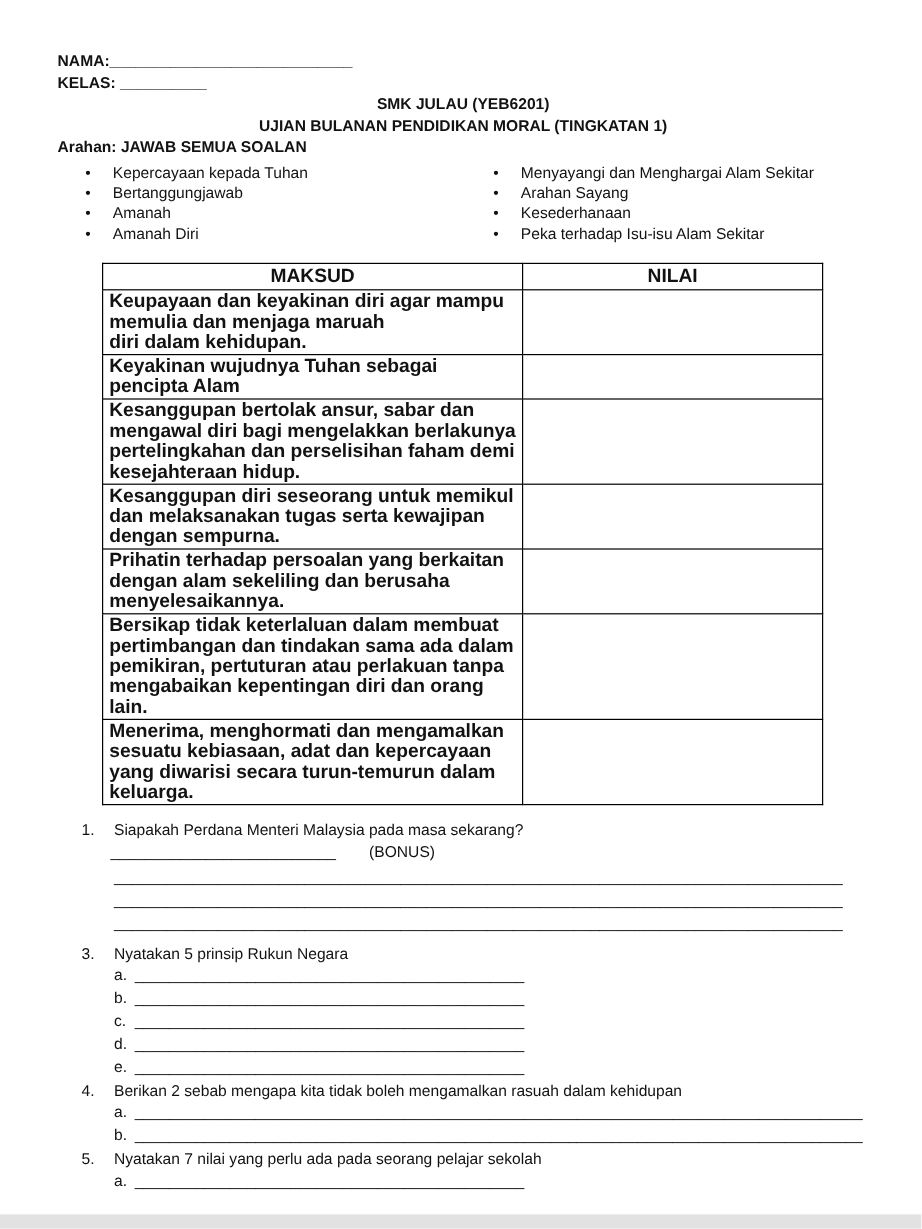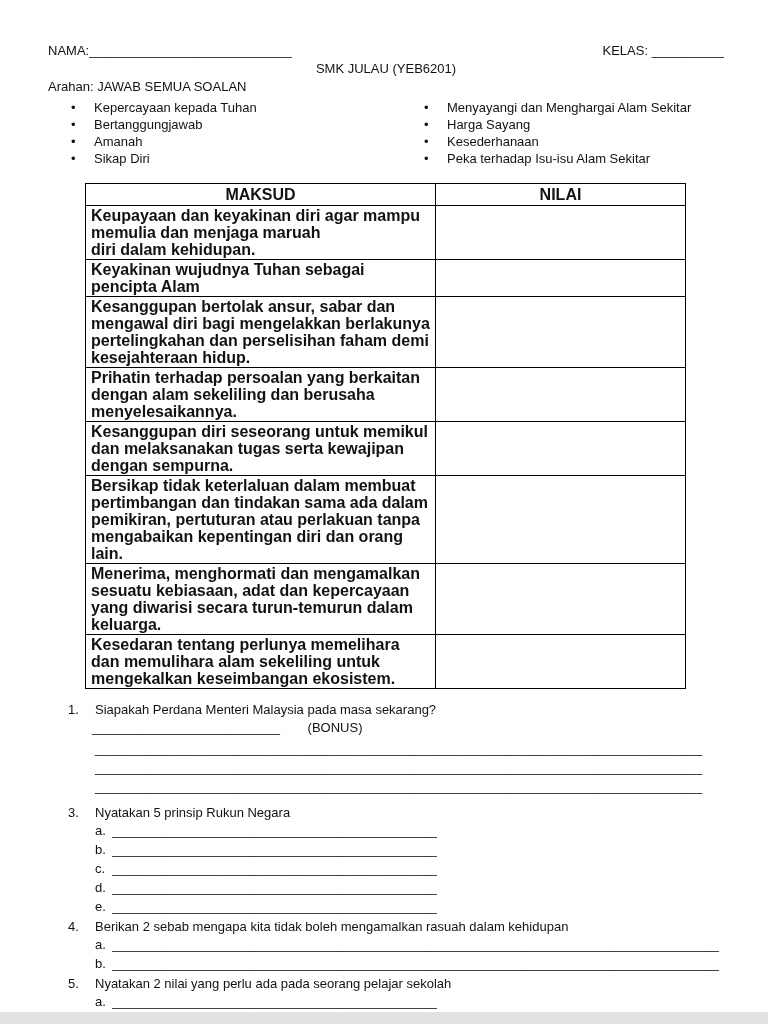--- a/index.html
+++ b/index.html
@@ -6,28 +6,28 @@
   html, body { margin: 0; padding: 0; }
   body {
     width: 768px; height: 1024px;
     background: #ffffff;
     font-family: "Liberation Sans", sans-serif;
     color: #121212;
     overflow: hidden;
     position: relative;
   }
   .page { padding: 42px 44px 0 48px; font-size: 13px; }
-  .b { font-weight: normal; }
+  .b { font-weight: bold; }
   .center { text-align: center; }
-  .header-row { display: flex; justify-content: space-between; line-height: 18px; font-weight: normal; }
+  .header-row { display: flex; justify-content: center; line-height: 18px; font-weight: bold; flex-direction: column; }
   .blank { letter-spacing: 0; white-space: nowrap; }
   .school, .title, .arahan { line-height: 18px; }
 
   
-  .values-row { display: flex; margin-top: 3px; gap: 13px; }
+  .values-row { display: flex; margin-top: 3px; }
   ul.values-col { list-style: none; margin: 0; padding: 0 0 0 22px; }
   ul.values-col.left { width: 340px; flex: none; }
   ul.values-col.right { flex: 1; }
   ul.values-col li { position: relative; padding-left: 24px; line-height: 17px; }
   ul.values-col li::before { content: "\2022"; position: absolute; left: 1px; top: 0; }
 
   
   table.maksud-table { border-collapse: collapse; margin: 16px 0 0 37px; width: 600px; table-layout: fixed; }
   table.maksud-table th, table.maksud-table td { border: 1px solid #000; font-size: 16px; vertical-align: top; }
   table.maksud-table th { font-weight: bold; text-align: center; padding: 2px 4px; line-height: 17px; }
@@ -55,32 +55,33 @@
 <body>
 
 <div class="page">
 
   <div class="header-row">
     <div><span>NAMA:</span><span class="blank">____________________________</span></div>
     <div><span>KELAS:</span> <span class="blank">__________</span></div>
   </div>
 
   <div class="center b school">SMK JULAU (YEB6201)</div>
+  <div class="center b title">UJIAN BULANAN PENDIDIKAN MORAL (TINGKATAN 1)</div>
   <div class="b arahan">Arahan: JAWAB SEMUA SOALAN</div>
 
   <div class="values-row">
     <ul class="values-col left">
         <li>Kepercayaan kepada Tuhan</li>
         <li>Bertanggungjawab</li>
         <li>Amanah</li>
-        <li>Sikap Diri</li>
+        <li>Amanah Diri</li>
       </ul>
     <ul class="values-col right">
         <li>Menyayangi dan Menghargai Alam Sekitar</li>
-        <li>Harga Sayang</li>
+        <li>Arahan Sayang</li>
         <li>Kesederhanaan</li>
         <li>Peka terhadap Isu-isu Alam Sekitar</li>
       </ul>
   </div>
 
   <table class="maksud-table">
     <thead>
       <tr>
         <th class="th-maksud">MAKSUD</th>
         <th class="th-nilai">NILAI</th>
@@ -94,37 +95,33 @@
         </tr>
         <tr>
           <td class="maksud-cell">Keyakinan wujudnya Tuhan sebagai pencipta Alam</td>
           <td class="nilai-cell"></td>
         </tr>
         <tr>
           <td class="maksud-cell">Kesanggupan bertolak ansur, sabar dan mengawal diri bagi mengelakkan berlakunya pertelingkahan dan perselisihan faham demi kesejahteraan hidup.</td>
           <td class="nilai-cell"></td>
         </tr>
         <tr>
-          <td class="maksud-cell">Prihatin terhadap persoalan yang berkaitan dengan alam sekeliling dan berusaha menyelesaikannya.</td>
+          <td class="maksud-cell">Kesanggupan diri seseorang untuk memikul dan melaksanakan tugas serta kewajipan dengan sempurna.</td>
           <td class="nilai-cell"></td>
         </tr>
         <tr>
-          <td class="maksud-cell">Kesanggupan diri seseorang untuk memikul dan melaksanakan tugas serta kewajipan dengan sempurna.</td>
+          <td class="maksud-cell">Prihatin terhadap persoalan yang berkaitan dengan alam sekeliling dan berusaha menyelesaikannya.</td>
           <td class="nilai-cell"></td>
         </tr>
         <tr>
           <td class="maksud-cell">Bersikap tidak keterlaluan dalam membuat pertimbangan dan tindakan sama ada dalam pemikiran, pertuturan atau perlakuan tanpa mengabaikan kepentingan diri dan orang lain.</td>
           <td class="nilai-cell"></td>
         </tr>
         <tr>
           <td class="maksud-cell">Menerima, menghormati dan mengamalkan sesuatu kebiasaan, adat dan kepercayaan yang diwarisi secara turun-temurun dalam keluarga.</td>
-          <td class="nilai-cell"></td>
-        </tr>
-        <tr>
-          <td class="maksud-cell">Kesedaran tentang perlunya memelihara dan memulihara alam sekeliling untuk mengekalkan keseimbangan ekosistem.</td>
           <td class="nilai-cell"></td>
         </tr>
       </tbody>
   </table>
 
   <div class="questions">
       <div class="question-item">
         <div class="q-row"><span class="q-num">1.</span><span class="q-text">Siapakah Perdana Menteri Malaysia pada masa sekarang?</span><span class="q-blank"> __________________________ </span><span class="q-suffix">(BONUS)</span></div>
       </div>
       <div class="question-item gap-after">
@@ -160,21 +157,21 @@
         <div class="sub-row">
           <span class="sub-letter">a.</span>
           <span class="sub-line">____________________________________________________________________________________</span>
         </div>
         <div class="sub-row">
           <span class="sub-letter">b.</span>
           <span class="sub-line">____________________________________________________________________________________</span>
         </div>
       </div>
       <div class="question-item">
-        <div class="q-row"><span class="q-num">5.</span><span class="q-text">Nyatakan 2 nilai yang perlu ada pada seorang pelajar sekolah</span></div>
+        <div class="q-row"><span class="q-num">5.</span><span class="q-text">Nyatakan 7 nilai yang perlu ada pada seorang pelajar sekolah</span></div>
         <div class="sub-row">
           <span class="sub-letter">a.</span>
           <span class="sub-line">_____________________________________________</span>
         </div>
       </div>
     </div>
 
 </div>
 
 <div class="bottom-edge"></div>

